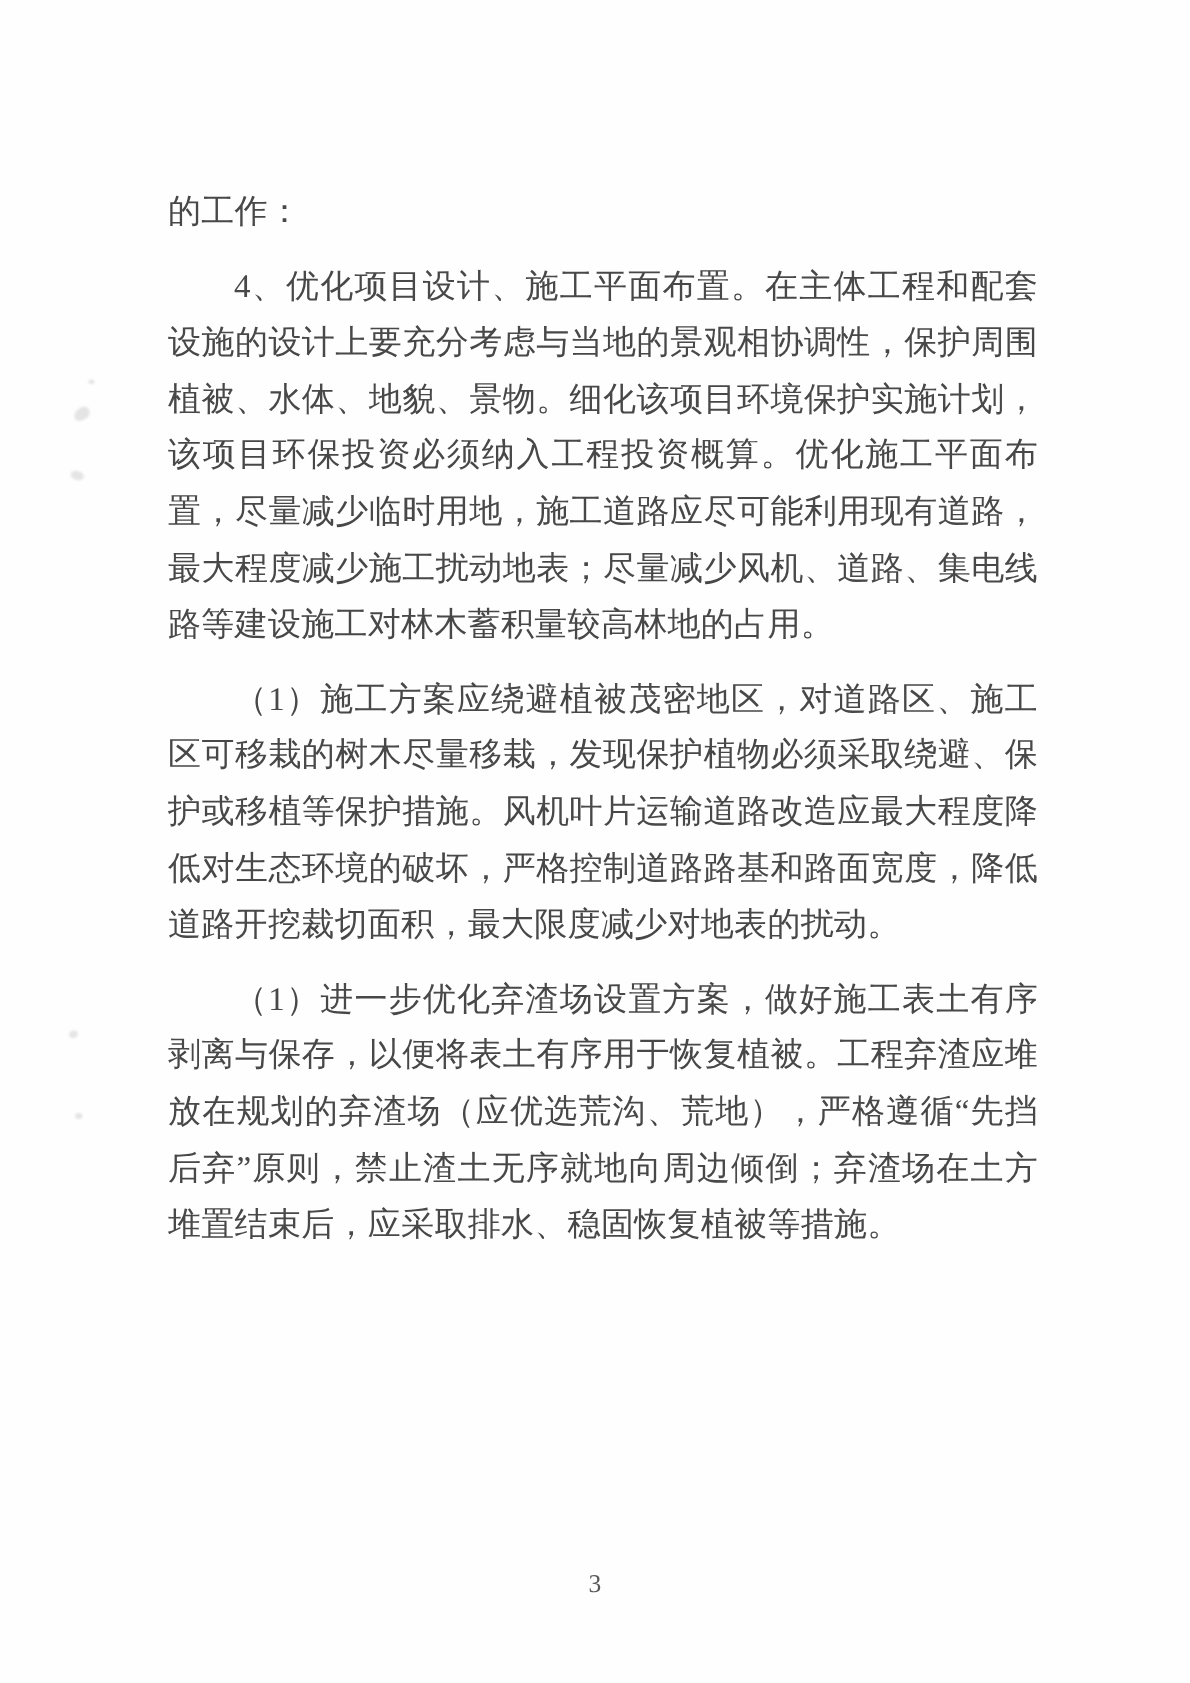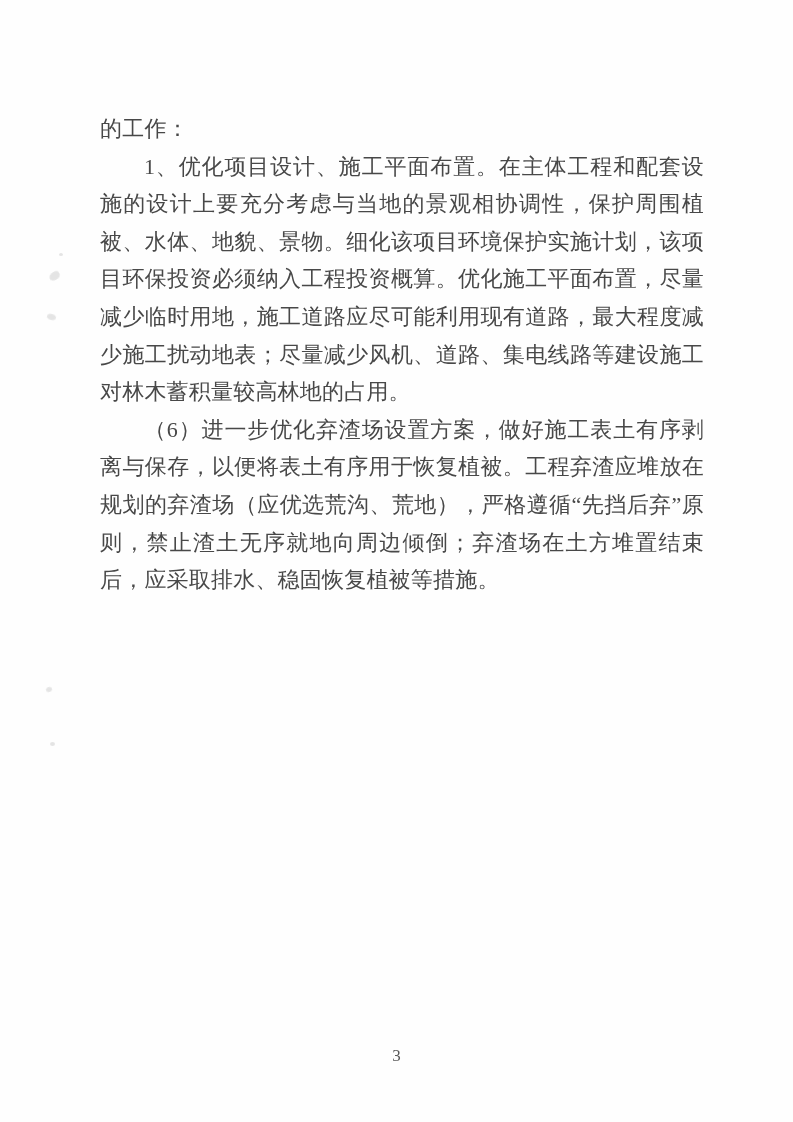--- a/index.html
+++ b/index.html
@@ -25,21 +25,21 @@
     top: 110px;
     width: 604px;
     font-size: 22px;
     line-height: 37.6px;
     color: #484848;
     text-align: justify;
     text-justify: inter-character;
     letter-spacing: 0.2px;
   }
   .para {
-    margin: 0;
+    margin: 12px;
     text-indent: 2em;
   }
   .para.no-indent {
     text-indent: 0;
   }
   .page-number {
     position: absolute;
     top: 1046px;
     left: 0;
     width: 100%;
@@ -61,22 +61,23 @@
   .artifact.a4 { left: 46px; top: 687px; width: 6px;  height: 5px; transform: rotate(-20deg); }
   .artifact.a5 { left: 50px; top: 742px; width: 5px;  height: 4px; }
 </style>
 </head>
 <body>
 
 <div class="page">
 
   <div class="body-text">
     <p class="para no-indent">的工作：</p>
-    <p class="para">1、优化项目设计、施工平面布置。在主体工程和配套设施的设计上要充分考虑与当地的景观相协调性，保护周围植被、水体、地貌、景物。细化该项目环境保护实施计划，该项目环保投资必须纳入工程投资概算。优化施工平面布置，尽量减少临时用地，施工道路应尽可能利用现有道路，最大程度减少施工扰动地表；尽量减少风机、道路、集电线路等建设施工对林木蓄积量较高林地的占用。</p>
-    <p class="para">（6）进一步优化弃渣场设置方案，做好施工表土有序剥离与保存，以便将表土有序用于恢复植被。工程弃渣应堆放在规划的弃渣场（应优选荒沟、荒地），严格遵循“先挡后弃”原则，禁止渣土无序就地向周边倾倒；弃渣场在土方堆置结束后，应采取排水、稳固恢复植被等措施。</p>
+    <p class="para">4、优化项目设计、施工平面布置。在主体工程和配套设施的设计上要充分考虑与当地的景观相协调性，保护周围植被、水体、地貌、景物。细化该项目环境保护实施计划，该项目环保投资必须纳入工程投资概算。优化施工平面布置，尽量减少临时用地，施工道路应尽可能利用现有道路，最大程度减少施工扰动地表；尽量减少风机、道路、集电线路等建设施工对林木蓄积量较高林地的占用。</p>
+    <p class="para">（1）施工方案应绕避植被茂密地区，对道路区、施工区可移栽的树木尽量移栽，发现保护植物必须采取绕避、保护或移植等保护措施。风机叶片运输道路改造应最大程度降低对生态环境的破坏，严格控制道路路基和路面宽度，降低道路开挖裁切面积，最大限度减少对地表的扰动。</p>
+    <p class="para">（1）进一步优化弃渣场设置方案，做好施工表土有序剥离与保存，以便将表土有序用于恢复植被。工程弃渣应堆放在规划的弃渣场（应优选荒沟、荒地），严格遵循“先挡后弃”原则，禁止渣土无序就地向周边倾倒；弃渣场在土方堆置结束后，应采取排水、稳固恢复植被等措施。</p>
   </div>
 
   <div class="page-number">3</div>
 
   <div class="artifact a1"></div>
   <div class="artifact a2"></div>
   <div class="artifact a3"></div>
   <div class="artifact a4"></div>
   <div class="artifact a5"></div>
 

